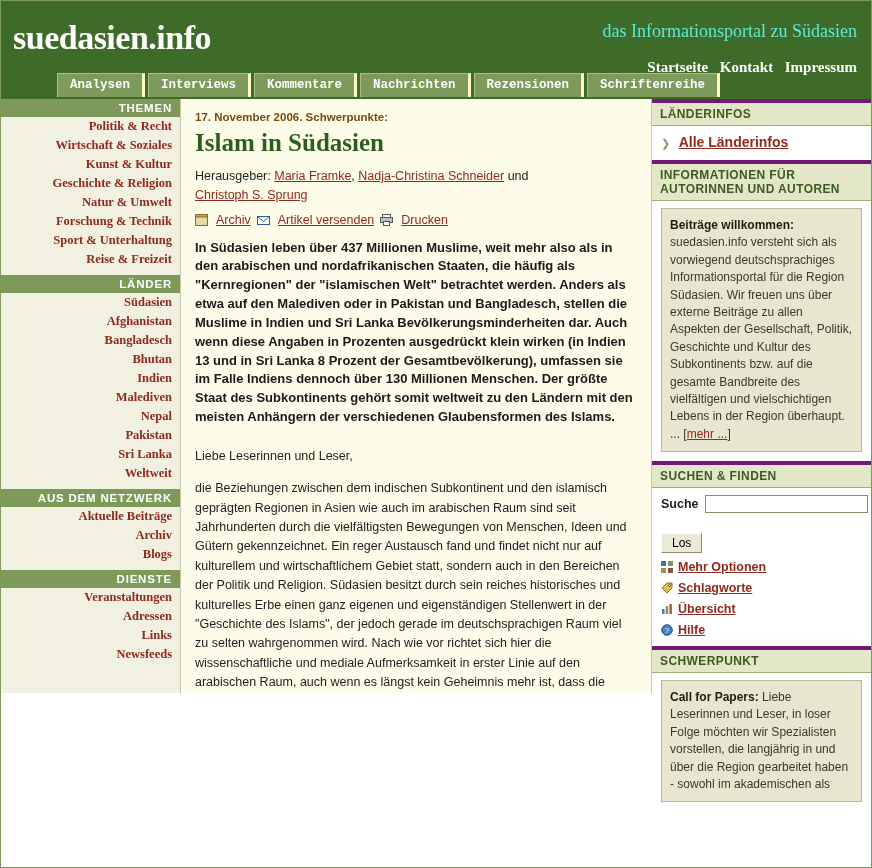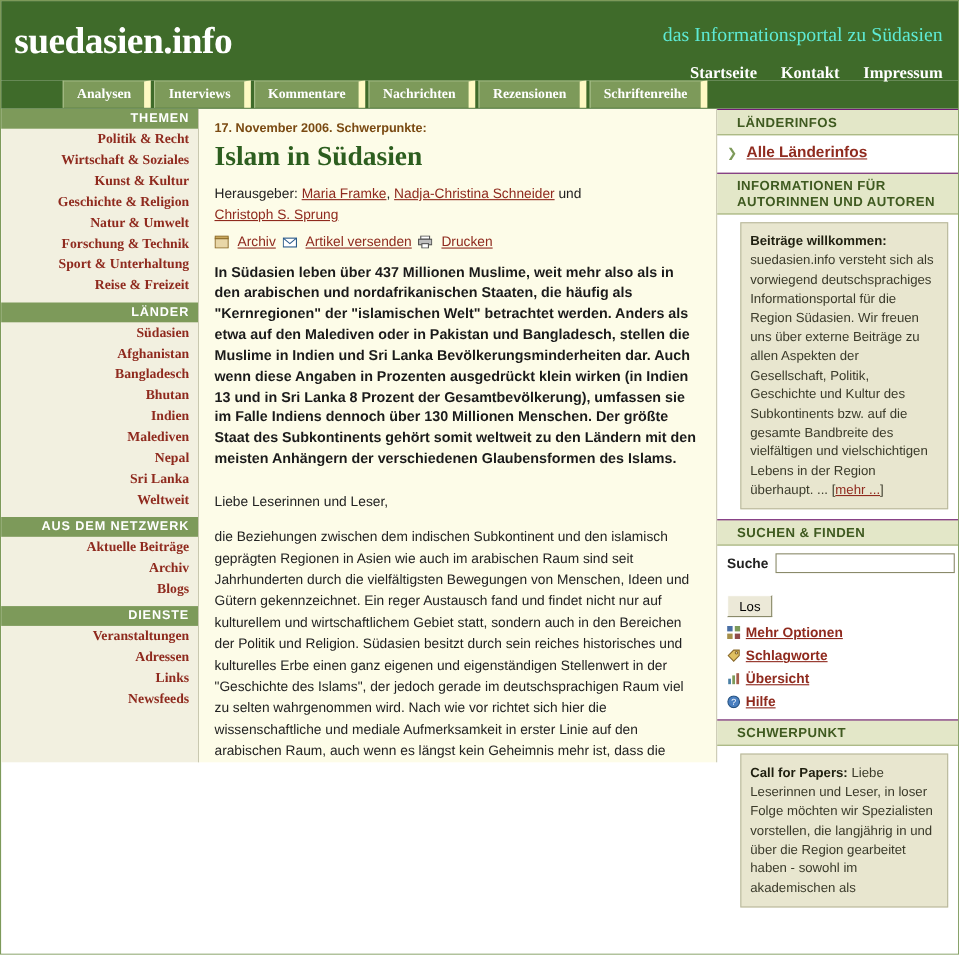--- a/index.html
+++ b/index.html
@@ -44,21 +44,21 @@
   .toplinks {
     position: absolute;
     right: 14px; top: 58px;
     color: #ffffff;
     font-size: 13px;
     font-weight: bold;
   }
   .toplinks a {
     color: #ffffff;
     text-decoration: none;
-    margin-left: 18px;
+    margin-left: 8px;
     font-family: "Liberation Serif", serif;
     font-size: 15px;
   }
 
   
   .navbar {
     background: #3f6b2a;
     height: 26px;
     padding-left: 56px;
     display: flex;
@@ -66,24 +66,24 @@
   }
   .navitem {
     background: #7d9a5a;
     color: #ffffff;
     font-size: 12.5px;
     font-weight: bold;
     padding: 4px 12px 5px 12px;
     margin-right: 3px;
     border-top: 1px solid #a8bf8a;
     border-left: 1px solid #a8bf8a;
-    border-right: 6px solid #fef9c3;
+    border-right: 3px solid #fef9c3;
     cursor: pointer;
     white-space: nowrap;
-    font-family: Liberation Serif, serif;
+    font-family: Liberation Mono, monospace;
   }
 
   
   .body {
     display: flex;
     height: 594px;
     background: #ffffff;
   }
 
   
@@ -179,26 +179,26 @@
 
   
   .rightcol {
     width: 220px;
     flex: 0 0 220px;
     background: #ffffff;
     border-left: 1px solid #c9c8b0;
   }
   .r-head {
     background: #e3e7c8;
-    border-top: 1px solid #701a75;
+    border-top: 4px solid #701a75;
     border-bottom: 1px solid #9fae77;
     color: #3f5a20;
     font-weight: bold;
     font-size: 12px;
-    padding: 4px 18px;
+    padding: 4px 8px;
     letter-spacing: 0.4px;
   }
   .r-body { padding: 7px 9px 9px 9px; }
   .r-link {
     color: #8f2a1e;
     font-size: 14px;
     font-weight: bold;
     text-decoration: underline;
   }
   .arrow {
@@ -208,21 +208,20 @@
   }
   .promo {
     background: #e8e6cf;
     border: 1px solid #b9b89c;
     padding: 8px;
     font-size: 12px;
     color: #3a3a2a;
     line-height: 1.45;
     position: relative;
     overflow: hidden;
-    margin-left: 12px;
   }
   .promo b { color: #1f1f10; }
   .promo a { color: #8f2a1e; text-decoration: underline; }
   .searchrow {
     display: flex;
     align-items: center;
     gap: 6px;
     margin-bottom: 20px;
   }
   .searchrow label { font-size: 12.5px; font-weight: bold; color: #222; }
@@ -300,20 +299,21 @@
       <div class="gap"></div>
 
       <div class="sec-head">LÄNDER</div>
       <a class="leftlink" href="#">Südasien</a>
       <a class="leftlink" href="#">Afghanistan</a>
       <a class="leftlink" href="#">Bangladesch</a>
       <a class="leftlink" href="#">Bhutan</a>
       <a class="leftlink" href="#">Indien</a>
       <a class="leftlink" href="#">Malediven</a>
       <a class="leftlink" href="#">Nepal</a>
+      <a class="leftlink" href="#">Pakistan</a>
       <a class="leftlink" href="#">Sri Lanka</a>
       <a class="leftlink" href="#">Weltweit</a>
       <div class="gap"></div>
 
       <div class="sec-head">AUS DEM NETZWERK</div>
       <a class="leftlink" href="#">Aktuelle Beiträge</a>
       <a class="leftlink" href="#">Archiv</a>
       <a class="leftlink" href="#">Blogs</a>
       <div class="gap"></div>
 

